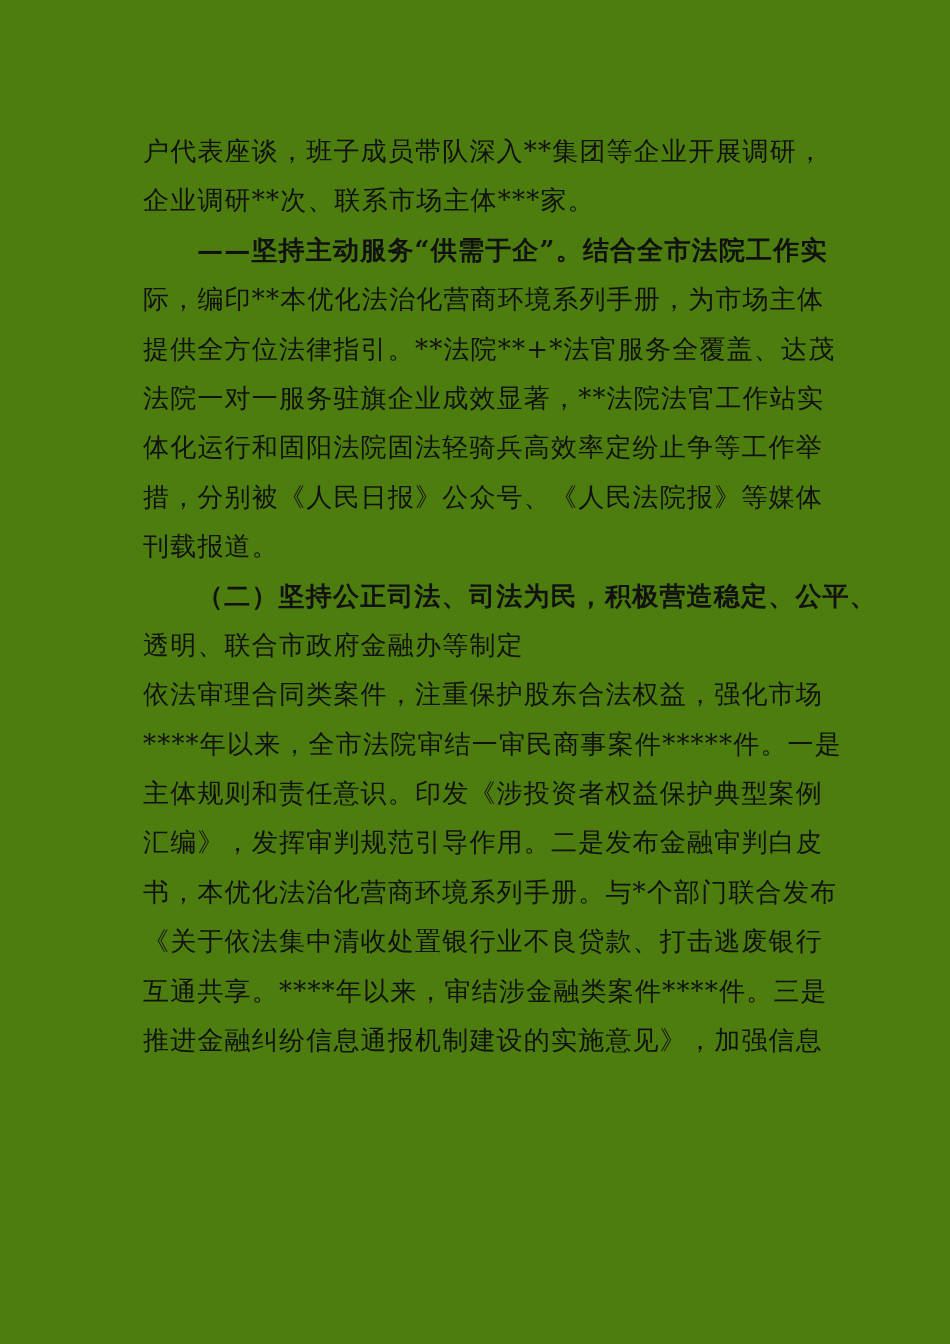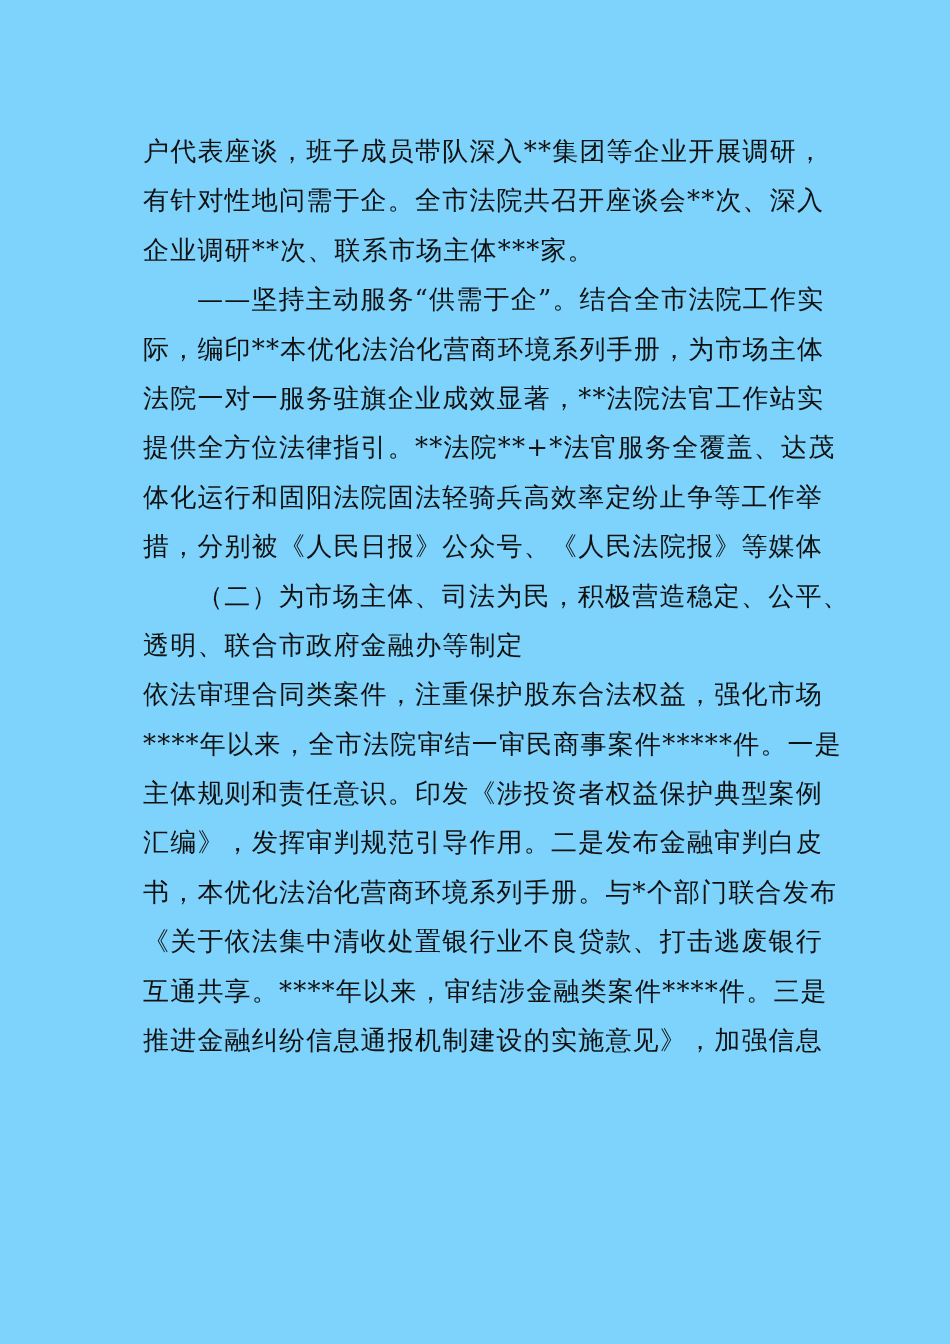--- a/index.html
+++ b/index.html
@@ -12,65 +12,66 @@
       height: 1344px;
       position: relative;
       overflow: hidden;
     }
     .page {
       position: absolute;
       left: 0;
       top: 0;
       width: 950px;
       height: 1344px;
-      background: #7dd3fc;
+      background: #4d7c0f;
     }
     .content {
       position: absolute;
       left: 143px;
       top: 127px;
       width: 680px;
       font-family: "DejaVu Serif", "Liberation Serif", serif;
       font-size: 26px;
       line-height: 49.4px;
       color: #111111;
       letter-spacing: 1.2px;
     }
     .line {
       display: block;
       white-space: nowrap;
       height: 49.4px;
     }
     .indent {
       padding-left: 54px;
+      font-weight: bold;
     }
   </style>
 </head>
 <body>
 
 <div class="page">
   <div class="content">
 
     <div class="paragraph">
       <span class="line">户代表座谈，班子成员带队深入**集团等企业开展调研，</span>
-      <span class="line">有针对性地问需于企。全市法院共召开座谈会**次、深入</span>
       <span class="line">企业调研**次、联系市场主体***家。</span>
     </div>
 
     <div class="paragraph">
       <span class="line indent">——坚持主动服务“供需于企”。结合全市法院工作实</span>
       <span class="line">际，编印**本优化法治化营商环境系列手册，为市场主体</span>
+      <span class="line">提供全方位法律指引。**法院**+*法官服务全覆盖、达茂</span>
       <span class="line">法院一对一服务驻旗企业成效显著，**法院法官工作站实</span>
-      <span class="line">提供全方位法律指引。**法院**+*法官服务全覆盖、达茂</span>
       <span class="line">体化运行和固阳法院固法轻骑兵高效率定纷止争等工作举</span>
       <span class="line">措，分别被《人民日报》公众号、《人民法院报》等媒体</span>
+      <span class="line">刊载报道。</span>
     </div>
 
     <div class="paragraph">
-      <span class="line indent">（二）为市场主体、司法为民，积极营造稳定、公平、</span>
+      <span class="line indent">（二）坚持公正司法、司法为民，积极营造稳定、公平、</span>
       <span class="line">透明、联合市政府金融办等制定</span>
     </div>
 
     <div class="paragraph">
       <span class="line">依法审理合同类案件，注重保护股东合法权益，强化市场</span>
       <span class="line">****年以来，全市法院审结一审民商事案件*****件。一是</span>
       <span class="line">主体规则和责任意识。印发《涉投资者权益保护典型案例</span>
       <span class="line">汇编》，发挥审判规范引导作用。二是发布金融审判白皮</span>
       <span class="line">书，本优化法治化营商环境系列手册。与*个部门联合发布</span>
       <span class="line">《关于依法集中清收处置银行业不良贷款、打击逃废银行</span>

